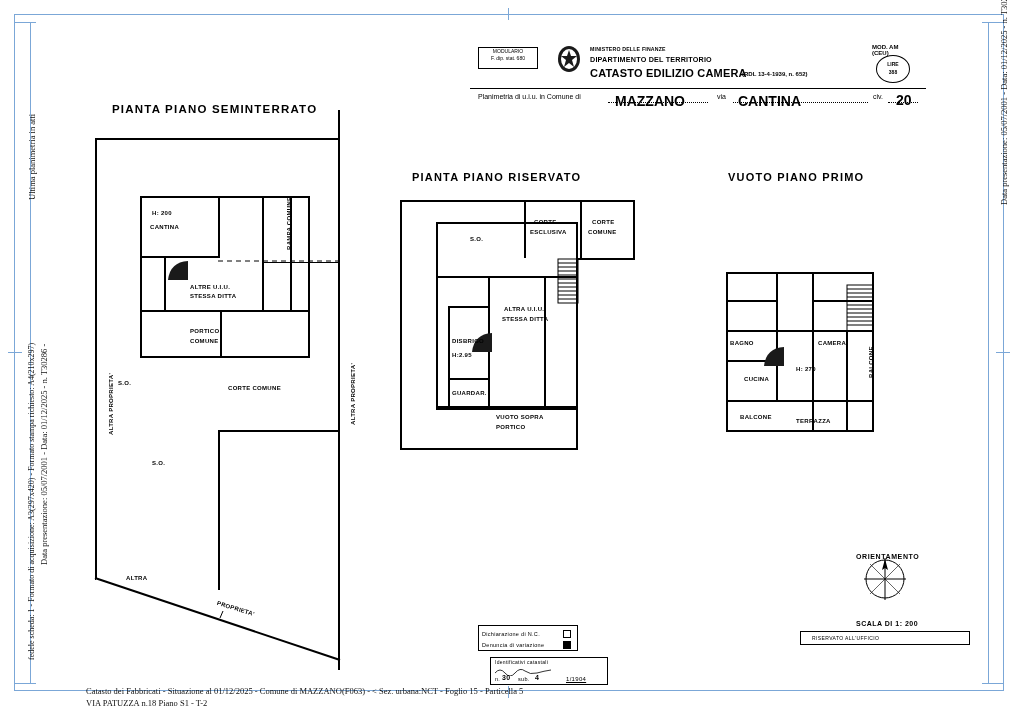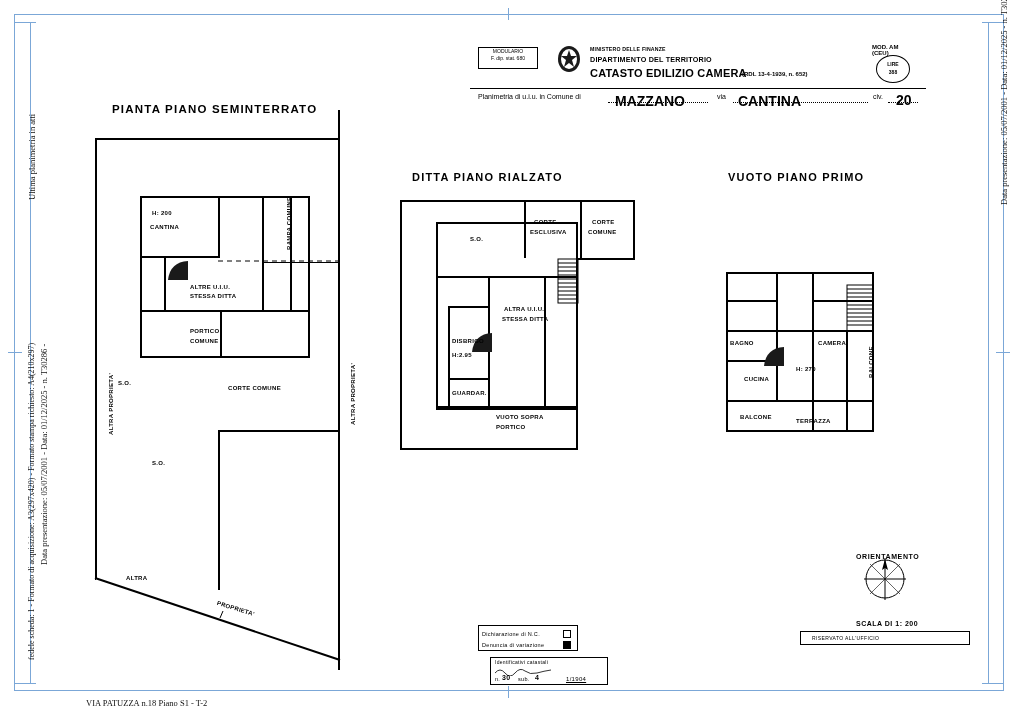--- a/index.html
+++ b/index.html
@@ -105,21 +105,21 @@
   <div class="abs dotted" style="left:608px;top:102px;width:100px;"></div>
   <div class="planval" style="left:615px;top:93px;">MAZZANO</div>
   <div class="planim" style="left:717px;top:93px;">via</div>
   <div class="abs dotted" style="left:733px;top:102px;width:135px;"></div>
   <div class="planval" style="left:738px;top:93px;">CANTINA</div>
   <div class="planim" style="left:873px;top:93px;">civ.</div>
   <div class="abs dotted" style="left:888px;top:102px;width:30px;"></div>
   <div class="planval" style="left:896px;top:92px;">20</div>
 
   <div class="ttl" style="left:112px;top:103px;font-size:11.5px;text-align:center;">PIANTA PIANO SEMINTERRATO</div>
-  <div class="ttl" style="left:412px;top:171px;font-size:11px;">DITTA PIANO RIALZATO</div>
+  <div class="ttl" style="left:412px;top:171px;font-size:11px;">PIANTA PIANO RISERVATO</div>
   <div class="ttl" style="left:728px;top:171px;font-size:11px;">VUOTO PIANO PRIMO</div>
 
   <div class="wall" style="left:95px;top:138px;width:2px;height:440px;"></div>
   <div class="wall" style="left:95px;top:138px;width:245px;height:2px;"></div>
   <div class="wall" style="left:338px;top:110px;width:2px;height:560px;"></div>
   <div class="wall" style="left:95px;top:578px;width:1px;height:2px;"></div>
 
   <svg class="abs" style="left:90px;top:565px;width:260px;height:120px;" viewBox="0 0 260 120">
     <line x1="5" y1="13" x2="250" y2="95" stroke="#000" stroke-width="2"></line>
     <line x1="130" y1="53" x2="133" y2="46" stroke="#000" stroke-width="1"></line>
@@ -272,15 +272,16 @@
   </svg>
   <div class="lbl" style="left:495px;top:676px;font-size:5.5px;">n.</div>
   <div class="lbl b" style="left:502px;top:674px;font-size:7px;">30</div>
   <div class="lbl" style="left:518px;top:676px;font-size:5.5px;">sub.</div>
   <div class="lbl b" style="left:535px;top:674px;font-size:7px;">4</div>
   <div class="lbl" style="left:566px;top:676px;font-size:6px;text-decoration:underline;">1/1904</div>
 
   <div class="bbox" style="left:800px;top:631px;width:170px;height:14px;"></div>
   <div class="lbl" style="left:812px;top:635px;font-size:5px;letter-spacing:.4px;">RISERVATO ALL'UFFICIO</div>
 
+  <div class="footer" style="left:86px;top:686px;">Catasto dei Fabbricati - Situazione al 01/12/2025 - Comune di MAZZANO(F063) - &lt; Sez. urbana:NCT - Foglio 15 - Particella 5</div>
   <div class="footer" style="left:86px;top:698px;">VIA PATUZZA n.18 Piano S1 - T-2</div>
 
 </div>
 
 </body></html>

